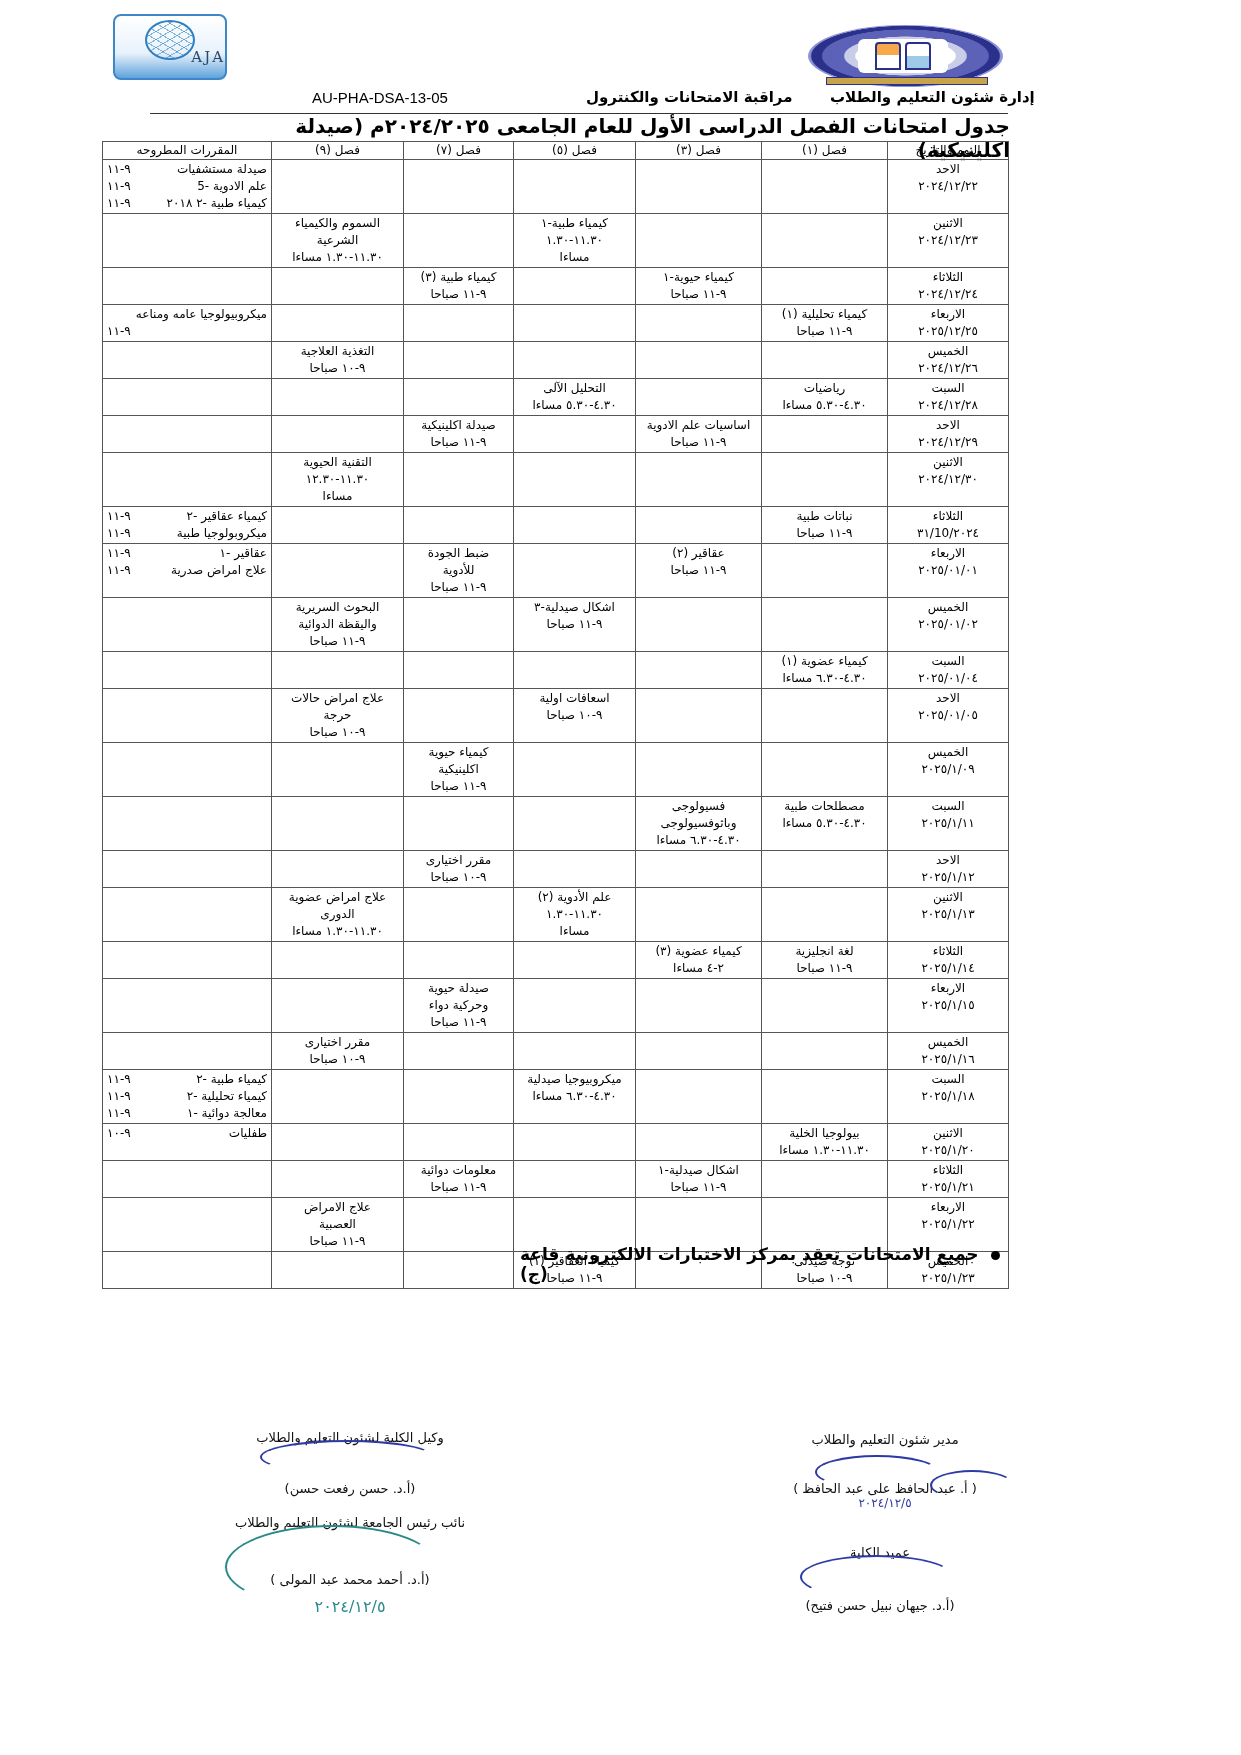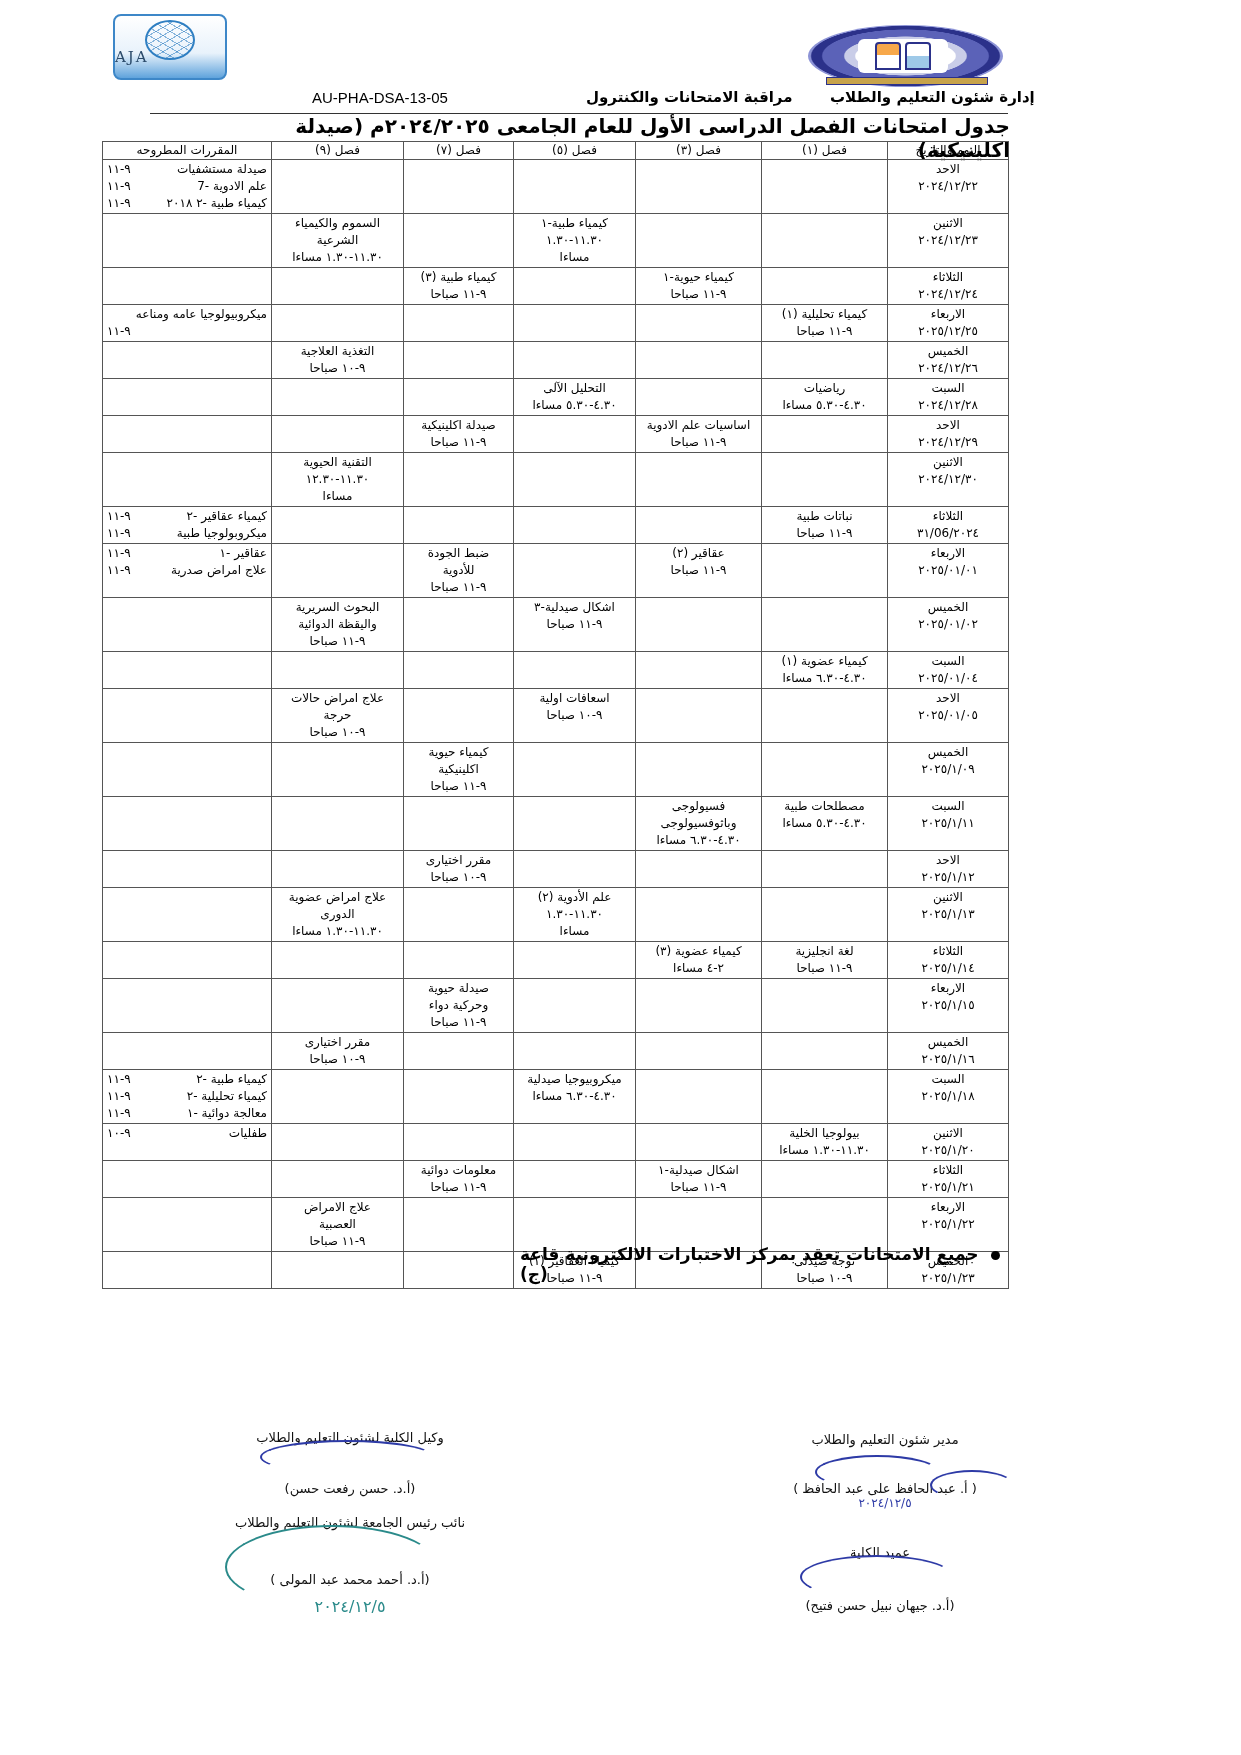--- a/index.html
+++ b/index.html
@@ -1,21 +1,21 @@
 <!DOCTYPE html>
 <html><head>
 <meta charset="utf-8">
 <style>
   html, body { margin:0; padding:0; background:#fff; }
   body { width:1241px; height:1755px; position:relative; font-family:"DejaVu Sans", sans-serif; color:#000; overflow:hidden; }
   .logo-aja { position:absolute; left:113px; top:14px; width:114px; height:66px; border-radius:8px;
     background:linear-gradient(180deg,#ffffff 0%,#e8f2fb 60%,#5fa3dc 100%); border:2px solid #3d87c8; box-sizing:border-box; }
   .logo-aja .globe { position:absolute; left:30px; top:4px; width:50px; height:40px; border-radius:50%; border:2px solid #2f7fc2; box-sizing:border-box;
     background:repeating-linear-gradient(30deg, transparent 0 6px, rgba(47,127,194,.55) 6px 7px), repeating-linear-gradient(-30deg, transparent 0 6px, rgba(47,127,194,.55) 6px 7px); }
-  .logo-aja .txt { position:absolute; left:0; right:0; bottom:12px; text-align:left; font-family:"DejaVu Serif", serif; font-size:15px; color:#2a4a6a; letter-spacing:2px; }
+  .logo-aja .txt { position:absolute; left:0; right:0; bottom:12px; text-align:right; font-family:"DejaVu Serif", serif; font-size:15px; color:#2a4a6a; letter-spacing:2px; }
   .logo-uni { position:absolute; left:808px; top:25px; width:195px; height:62px; border-radius:50%;
     background:radial-gradient(ellipse at center,#ffffff 0 36%, #c9cde8 37% 44%, #5b62b8 45% 60%, #2b318a 61% 68%, #8c93d6 69% 100%); }
   .logo-uni .inner { position:absolute; left:50px; top:14px; width:90px; height:34px; border-radius:6px; background:#fff; display:flex; gap:4px; justify-content:center; align-items:center; }
   .logo-uni .box { width:26px; height:28px; border:2px solid #2b318a; border-radius:4px 4px 0 0; background:linear-gradient(180deg,#f7a84a 0 45%, #fff 45% 100%); box-sizing:border-box; }
   .logo-uni .box.b2 { background:linear-gradient(180deg,#fff 0 50%, #9ec9e8 50% 100%); }
   .logo-uni .banner { position:absolute; left:18px; bottom:2px; width:160px; height:6px; background:#c7a34a; border:1px solid #2b318a; }
 
   .hdr-line { position:absolute; font-weight:bold; font-size:15px; }
   .hdr-code { position:absolute; left:312px; top:89px; font-size:15px; font-family:"Liberation Sans", sans-serif; }
   .rule { position:absolute; left:150px; top:113px; width:858px; height:0; border-top:1.5px solid #333; }
@@ -87,21 +87,21 @@
         <td></td>
         <td></td>
         <td></td>
         <td></td>
         <td class="off">
           <div class="off-line">
             <span>صيدلة مستشفيات</span>
             <span>٩-١١</span>
           </div>
           <div class="off-line">
-            <span>علم الادوية -7</span>
+            <span>علم الادوية -5</span>
             <span>٩-١١</span>
           </div>
           <div class="off-line">
             <span>كيمياء طبية -٢ ٢٠١٨</span>
             <span>٩-١١</span>
           </div>
         </td>
       </tr>
       <tr style="height: 48px;">
         <td class="date">
@@ -228,21 +228,21 @@
         <td>
           <span class="cell-line">التقنية الحيوية</span>
           <span class="cell-line">١١.٣٠-١٢.٣٠</span>
           <span class="cell-line">مساءا</span>
         </td>
         <td class="off"></td>
       </tr>
       <tr style="height: 36px;">
         <td class="date">
           <span class="cell-line">الثلاثاء</span>
-          <span class="cell-line">٢٠٢٤/06/٣١</span>
+          <span class="cell-line">٢٠٢٤/10/٣١</span>
         </td>
         <td>
           <span class="cell-line">نباتات طبية</span>
           <span class="cell-line">٩-١١ صباحا</span>
         </td>
         <td></td>
         <td></td>
         <td></td>
         <td></td>
         <td class="off">

